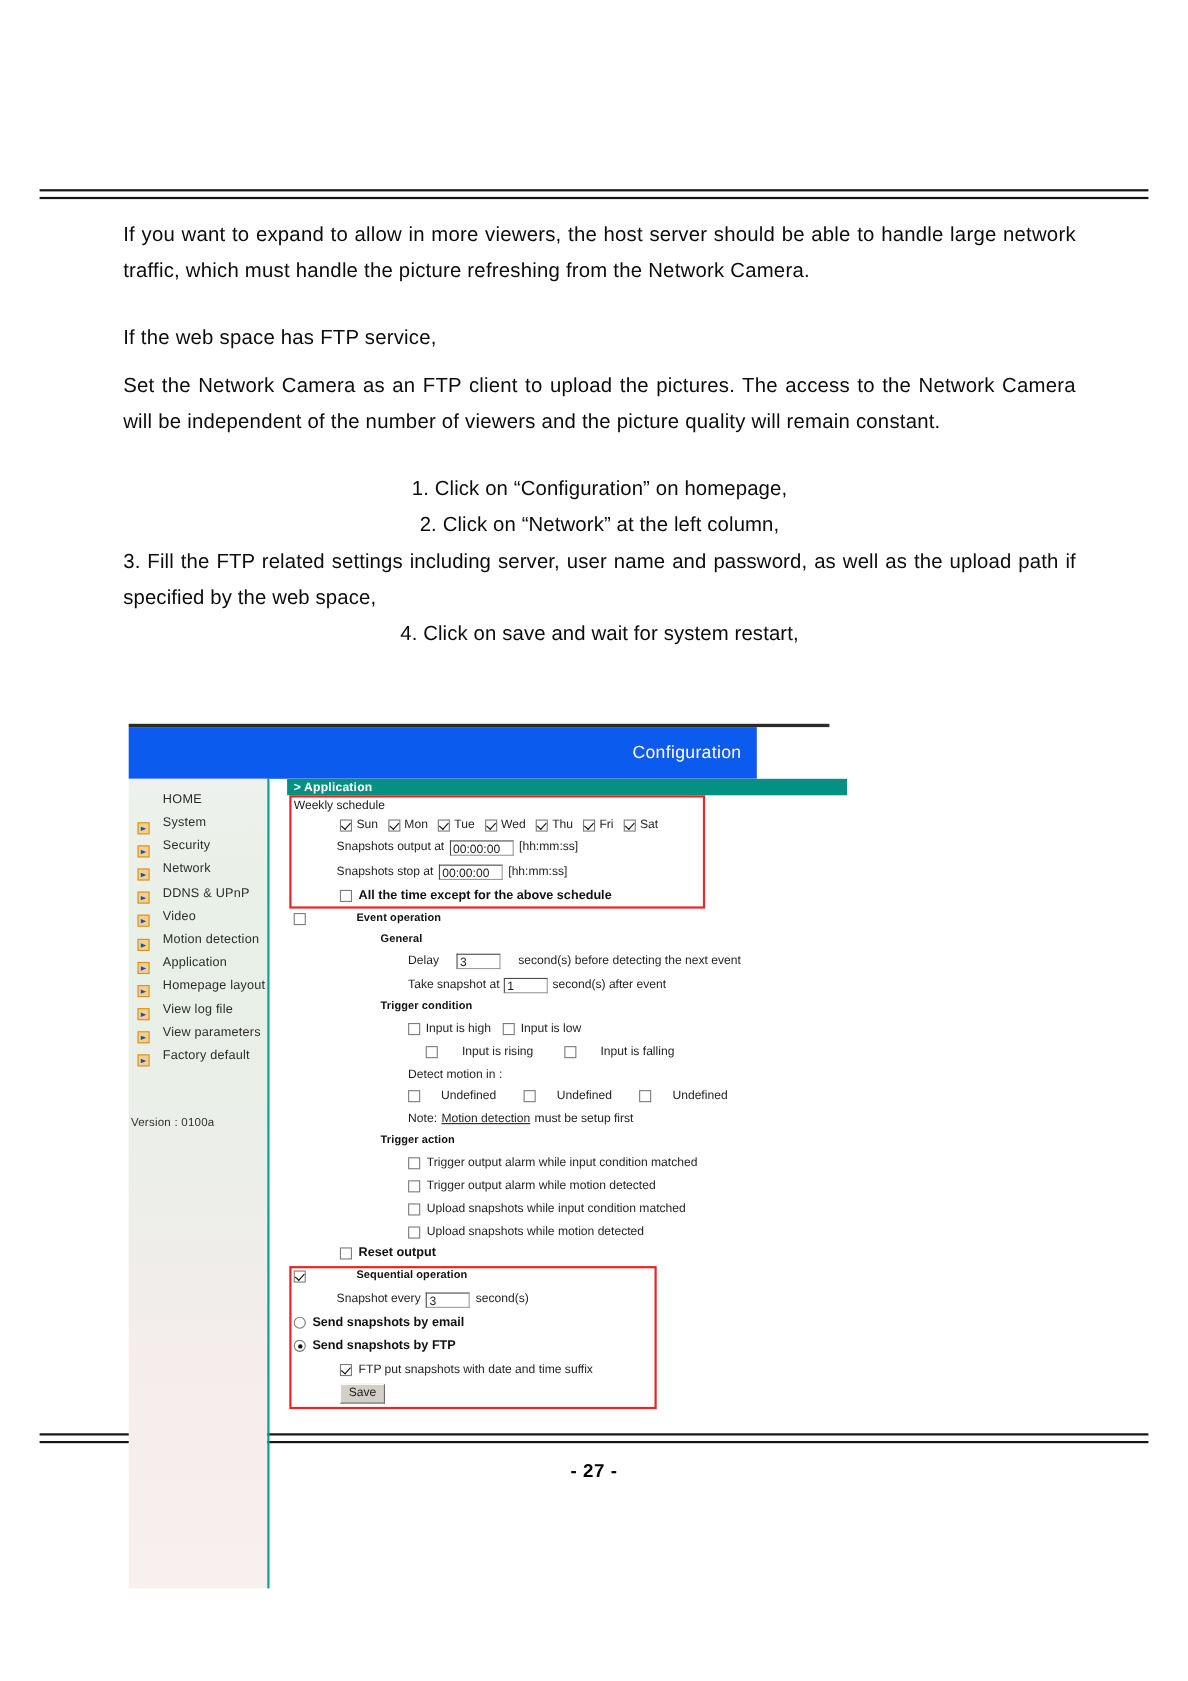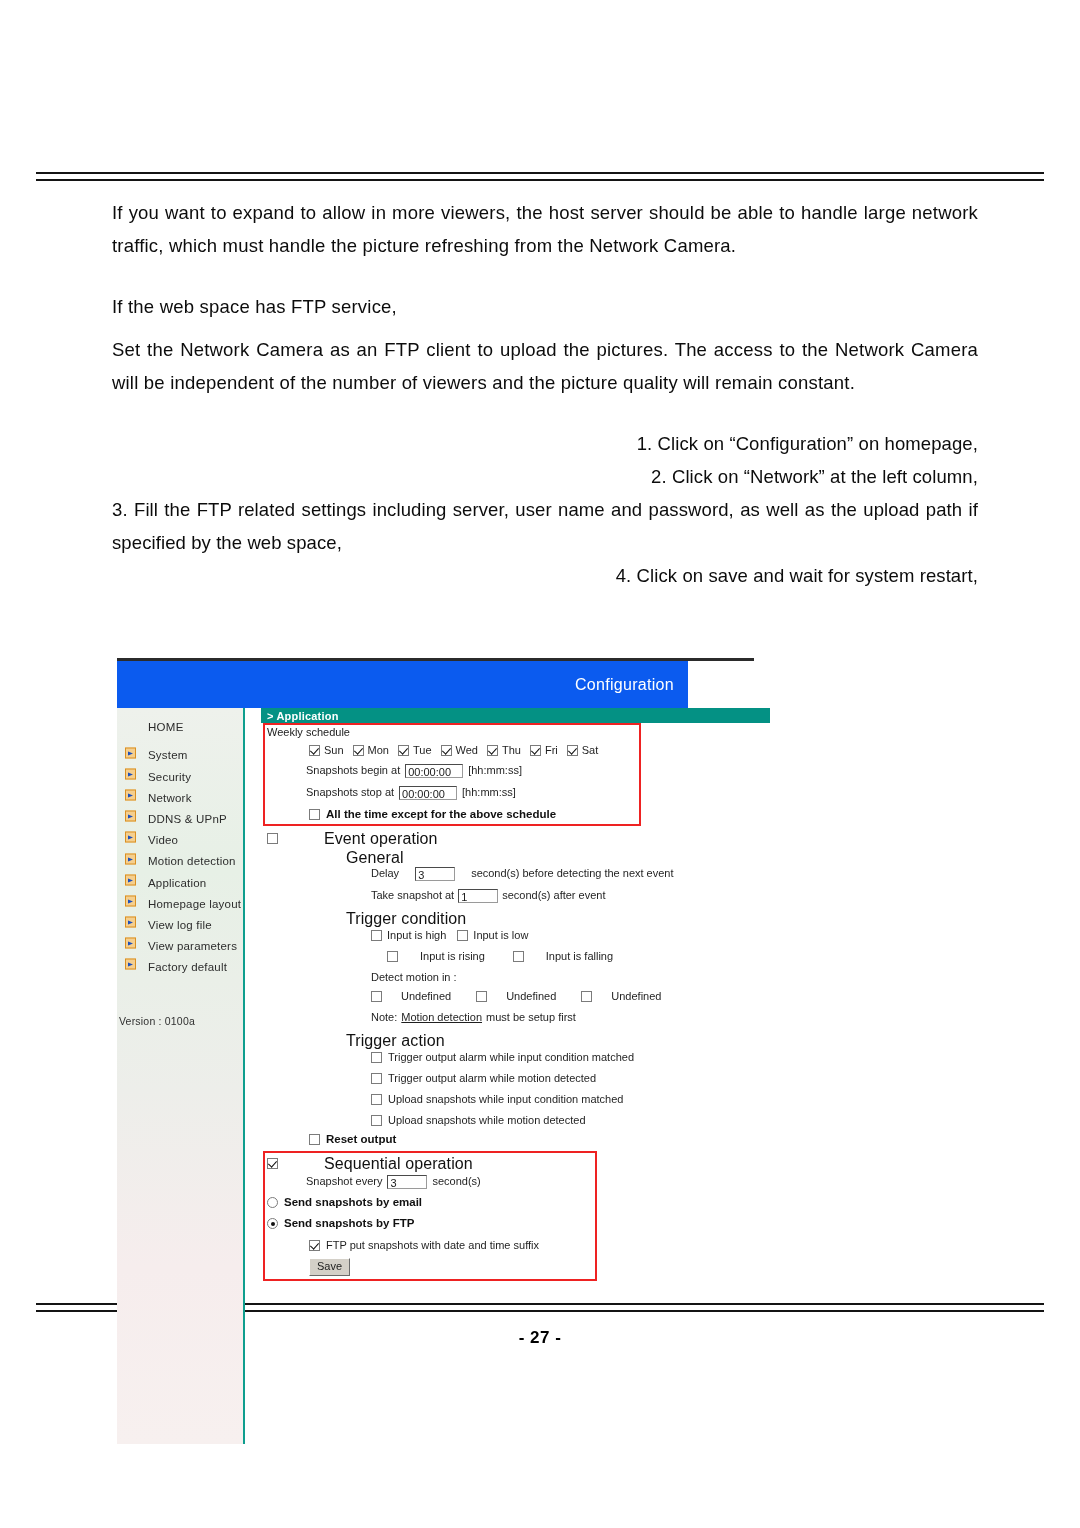--- a/index.html
+++ b/index.html
@@ -52,21 +52,21 @@
   }
   .para {
     margin: 0;
     text-align: justify;
     letter-spacing: 0.2px;
   }
   .para.last-justify { text-align: left; }
   .spacer-sm { height: 28px; }
   .spacer-xs { height: 10px; }
   .list-line { margin: 0; text-align: justify; letter-spacing: 0.1px; }
-  .list-line.nojust { text-align: right; }
+  .list-line.nojust { text-align: center; }
 
   
   #camera-ui {
     position: absolute;
     left: 117px;
     top: 661px;
     width: 637px;
     height: 634px;
     background: #ffffff;
     font-size: 11px;
@@ -97,21 +97,21 @@
     font-size: 11.5px; color: #2a2a2a; letter-spacing: .3px;
   }
   .sb-list {
     position: absolute; left: 0; top: 34px; width: 126px;
   }
   .sb-item {
     position: relative;
     height: 21.2px;
     padding-left: 31px;
     display: flex;
-    align-items: flex-end;
+    align-items: flex-start;
     font-size: 11.5px;
     color: #2d2d2d;
     letter-spacing: .2px;
     white-space: nowrap;
   }
   .sb-arrow {
     position: absolute; left: 8px; top: 50%; transform: translateY(-50%);
     width: 11px; height: 11px;
     background: #f5cf8e;
     border: 1px solid #d98f22;
@@ -145,21 +145,21 @@
     padding: 2px 0 0 6px;
     box-sizing: border-box;
     letter-spacing: .2px;
   }
   .ui-body {
     position: absolute; left: 0; top: 15px; width: 509px;
   }
 
   
   .row { display: flex; align-items: center; white-space: nowrap; }
-  .sec-title { font-weight: normal; font-size: 16px; color: #111; letter-spacing: .1px; padding-left: 40px; }
+  .sec-title { font-weight: bold; font-size: 10px; color: #111; letter-spacing: .1px; padding-left: 40px; }
   .lbl { font-size: 11px; color: #1f1f1f; }
   .lbl-b { font-size: 11.5px; color: #111; font-weight: bold; }
 
   .cb {
     width: 11px; height: 11px;
     border: 1px solid #7b7b7b;
     background: #ffffff;
     display: inline-block;
     position: relative;
     box-sizing: border-box;
@@ -327,21 +327,21 @@
         <span class="lbl">Wed</span>
         <span class="cb checked" style="margin-left:5px;"></span>
         <span class="lbl">Thu</span>
         <span class="cb checked" style="margin-left:5px;"></span>
         <span class="lbl">Fri</span>
         <span class="cb checked" style="margin-left:5px;"></span>
         <span class="lbl">Sat</span>
       </div>
 
       <div class="blk row" style="left:45px; top:41px; gap:5px;">
-        <span class="lbl">Snapshots begin at</span>
+        <span class="lbl">Snapshots output at</span>
         <span class="txtin in-time">00:00:00</span>
         <span class="lbl">[hh:mm:ss]</span>
       </div>
 
       <div class="blk row" style="left:45px; top:63px; gap:5px;">
         <span class="lbl">Snapshots stop at</span>
         <span class="txtin in-time">00:00:00</span>
         <span class="lbl">[hh:mm:ss]</span>
       </div>
 

